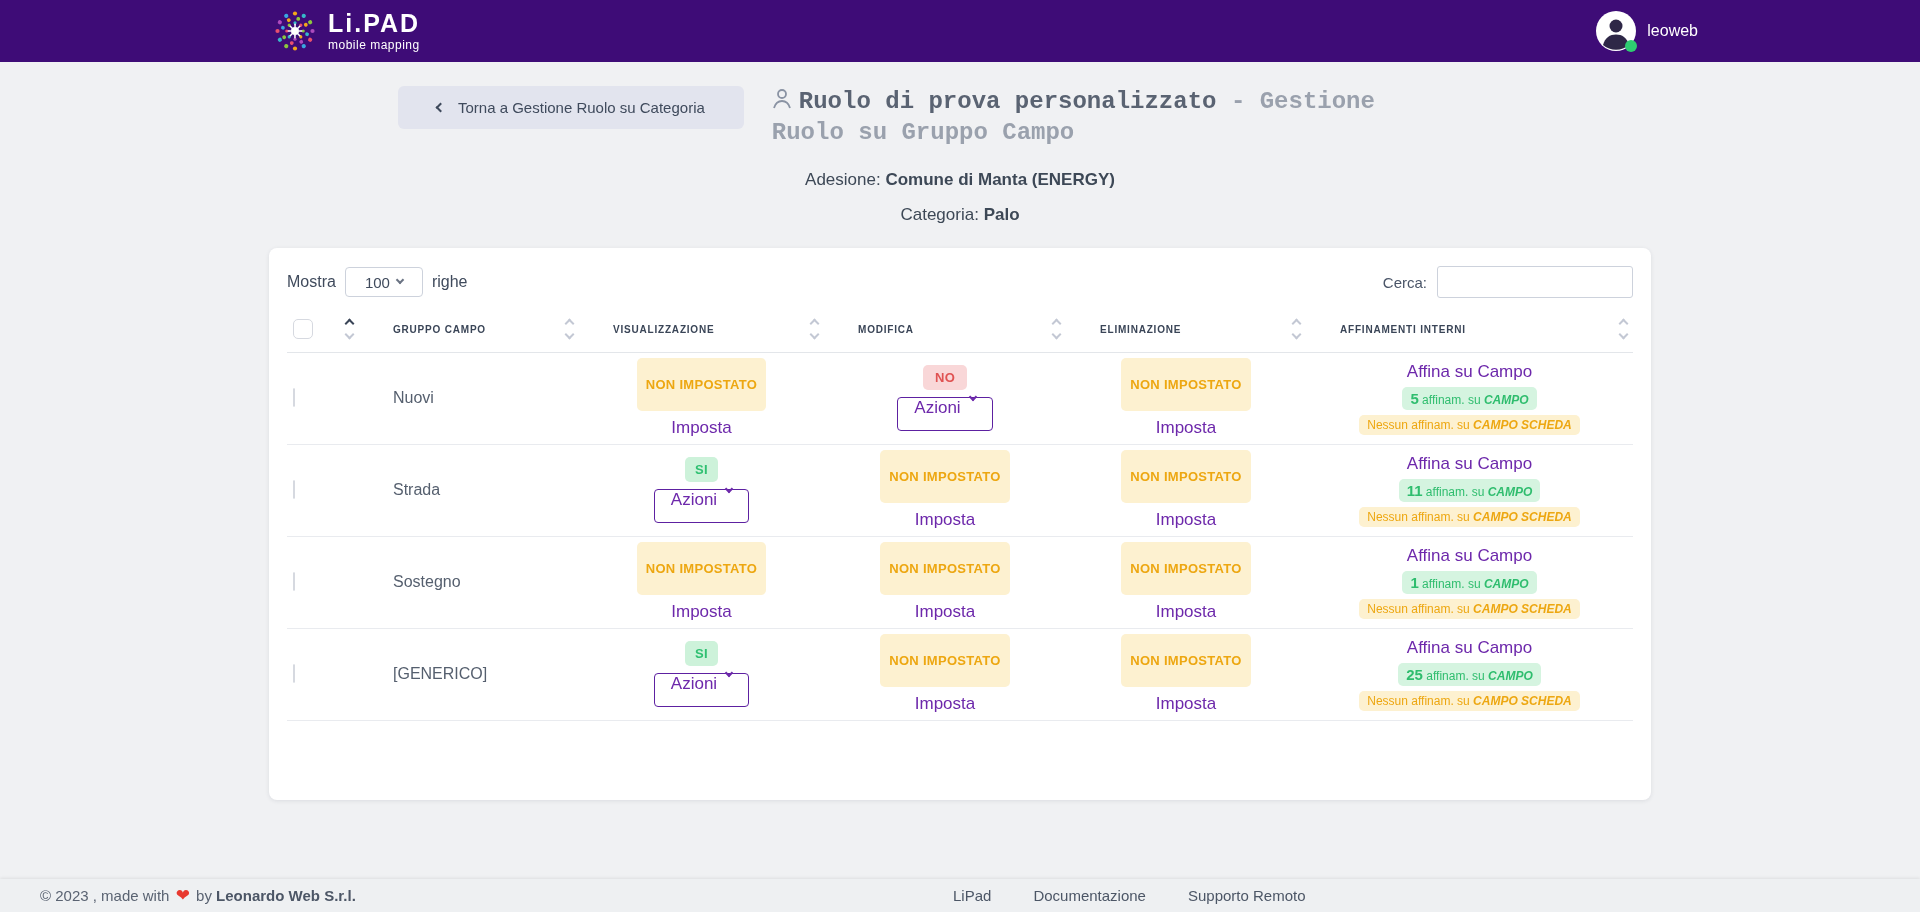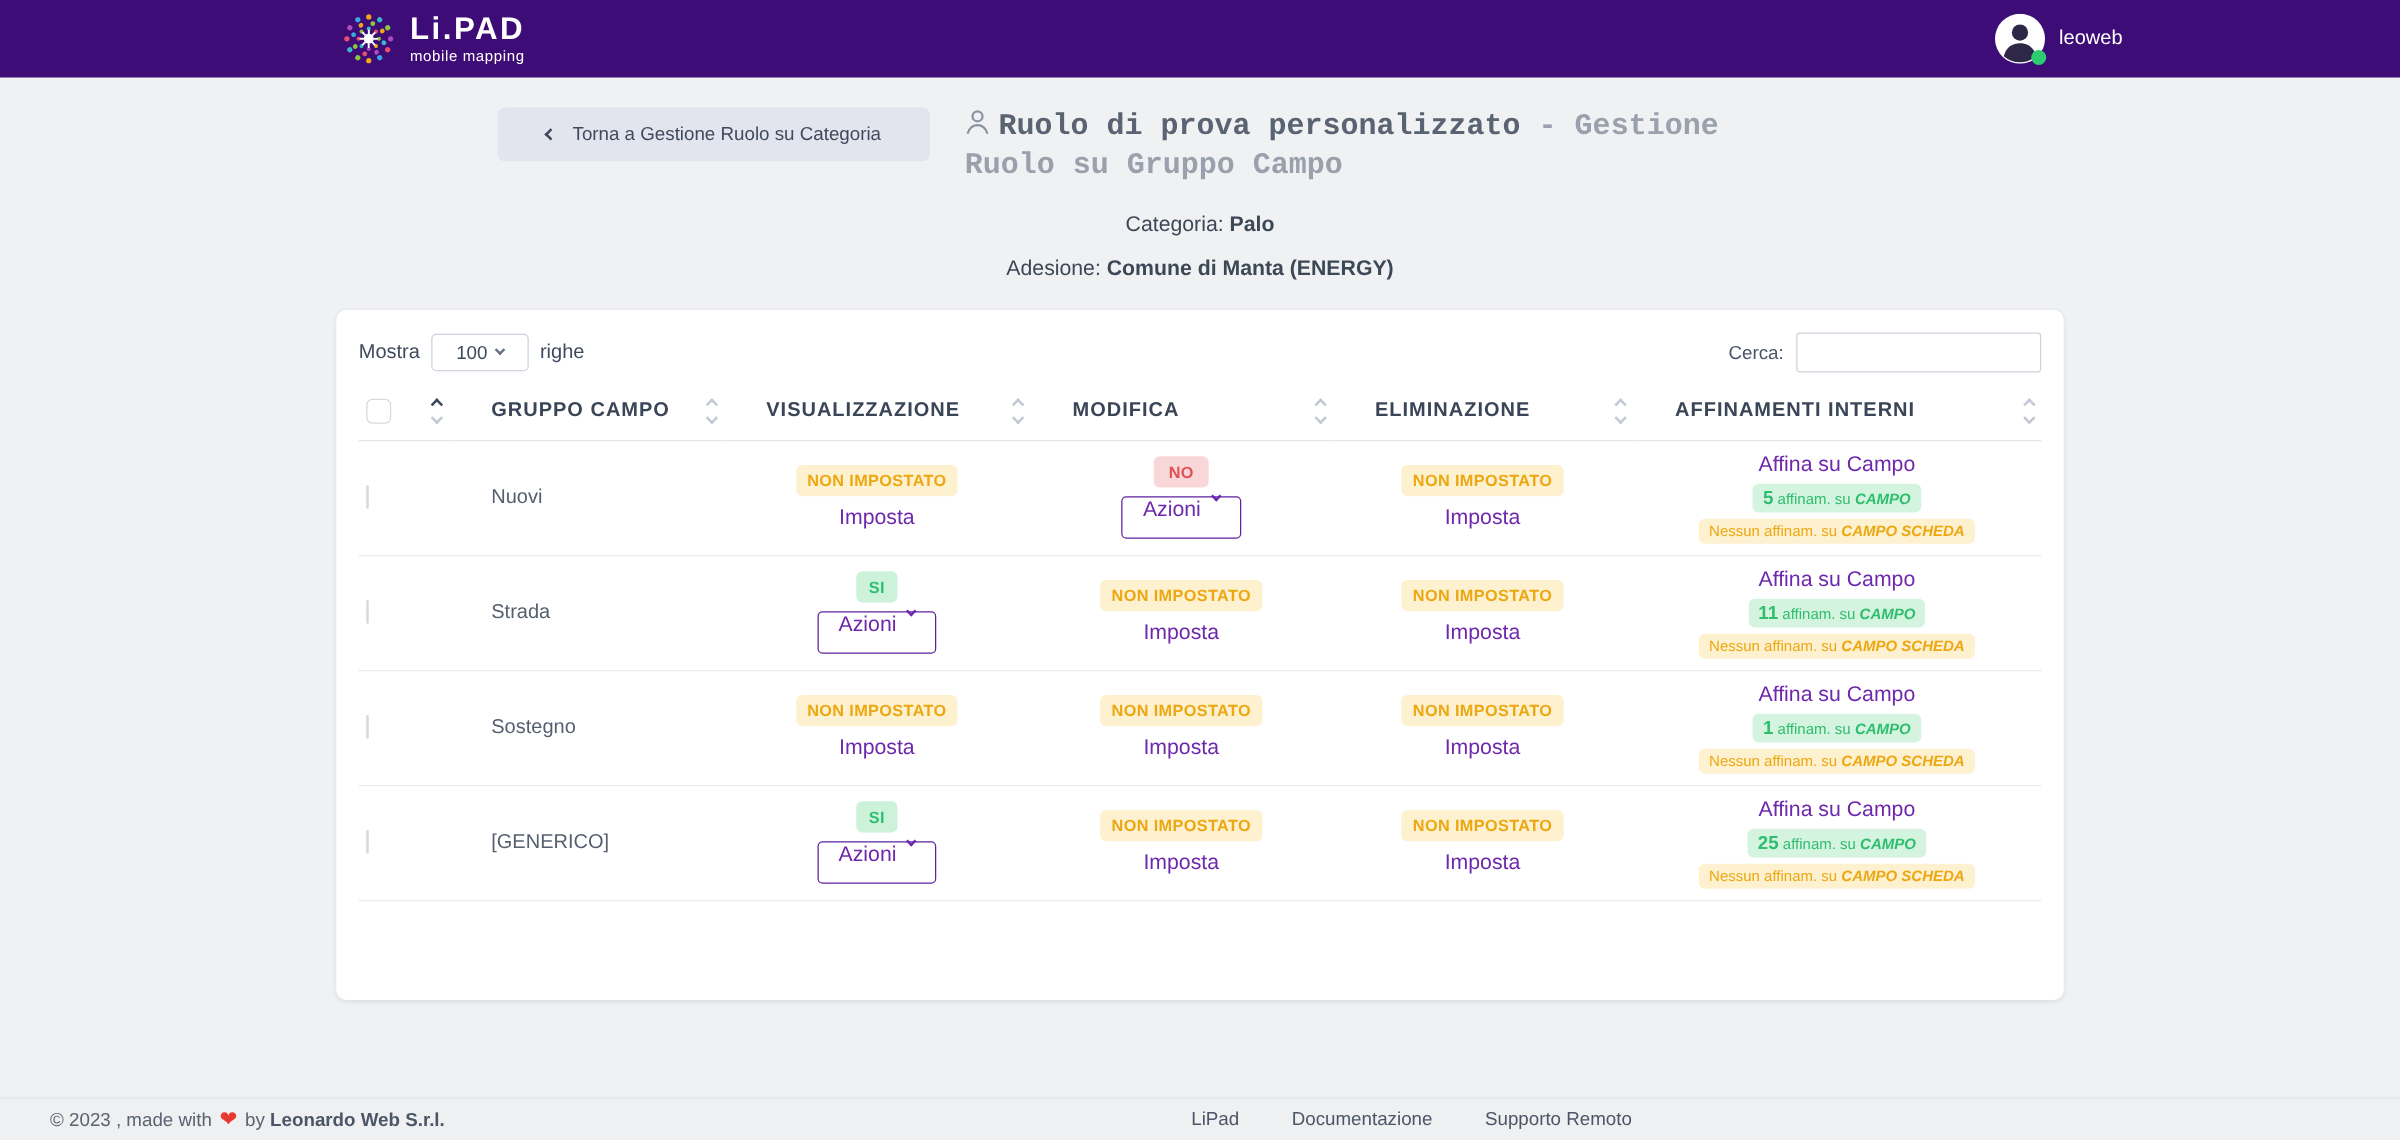--- a/index.html
+++ b/index.html
@@ -48,32 +48,32 @@
   .search-group { display:flex; align-items:center; gap:10px; font-size:15px; color:#4a5568; }
   .search-input { width:196px; height:32px; border:1px solid #cdd2dc; border-radius:3px;
     padding:0 8px; font-size:15px; font-family:inherit; outline:none; }
 
   
   table { width:100%; border-collapse:collapse; table-layout:fixed; }
   col.c1{width:72px;} col.c2{width:220px;} col.c3{width:245px;}
   col.c4{width:242px;} col.c5{width:240px;} col.c6{width:327px;}
   th { height:46px; border-bottom:1px solid #e3e6ea; vertical-align:middle; }
   .thflex { display:flex; align-items:center; justify-content:space-between; }
-  .thlabel { font-size:16px; font-weight:bold; letter-spacing:.8px; color:#3a4557; white-space:nowrap; }
+  .thlabel { font-size:10px; font-weight:bold; letter-spacing:.8px; color:#3a4557; white-space:nowrap; }
   .pad-l { padding-left:34px; }
   .sort { display:flex; flex-direction:column; gap:4px; color:#c3c8d4; cursor:pointer; padding-right:6px; }
   .sort .active { color:#3a4557; }
   td { height:92px; border-bottom:1px solid #e9ebef; vertical-align:middle; }
   .name-cell { font-size:16px; color:#555f6e; }
   .cellstack { display:flex; flex-direction:column; align-items:center; gap:7px; }
   .aff { gap:5px; }
   .checkbox { width:20px; height:20px; border:1.5px solid #d6d9e0; border-radius:5px;
     background:#fff; margin-left:6px; cursor:pointer; }
 
-  .badge { display:inline-block; padding:5px 9px; border-radius:5px; font-size:13px;
+  .badge { display:inline-block; padding:19px 9px; border-radius:5px; font-size:13px;
     font-weight:bold; letter-spacing:.3px; white-space:nowrap; }
   .b-unset { background:#fdf1d0; color:#eda711; }
   .b-no    { background:#f9d7d8; color:#e05252; padding:5px 12px; }
   .b-yes   { background:#cdf2da; color:#2fc071; padding:5px 10px; }
 
   .plink { color:#6d28ab; font-size:17px; text-decoration:none; cursor:pointer; }
   .azioni-btn { height:34px; padding:0 16px; background:#fff; border:1.5px solid #5d21a1;
     border-radius:4px; color:#6d28ab; font-size:17px; display:inline-flex; align-items:flex-start;
     gap:9px; cursor:pointer; font-family:inherit; }
   .azioni-btn .chv { color:#6d28ab; }
@@ -176,26 +176,26 @@
       <span class="chv cleft"></span>
       <span>Torna a Gestione Ruolo su Categoria</span>
     </button>
     <h1 class="page-title"><svg class="title-icon" width="20" height="22" viewBox="0 0 20 22" fill="none" stroke="#8a93a3" stroke-width="1.8">
           <circle cx="10" cy="6" r="4"></circle>
           <path d="M2 20c1.5-5 4.5-7 8-7s6.5 2 8 7"></path>
         </svg><span class="strong">Ruolo di prova personalizzato</span> <span>- Gestione Ruolo su Gruppo Campo</span></h1>
   </div>
 
   <div class="meta">
+    <span>Adesione:</span>
+    <b>Comune di Manta (ENERGY)</b>
+  </div>
+  <div class="meta">
     <span>Categoria:</span>
     <b>Palo</b>
-  </div>
-  <div class="meta">
-    <span>Adesione:</span>
-    <b>Comune di Manta (ENERGY)</b>
   </div>
 
   <section class="card">
     <div class="card-top">
       <div class="show-group">
         <span>Mostra</span>
         <span class="select">
           <span>100</span>
           <span class="chv cdown"></span>
         </span>

